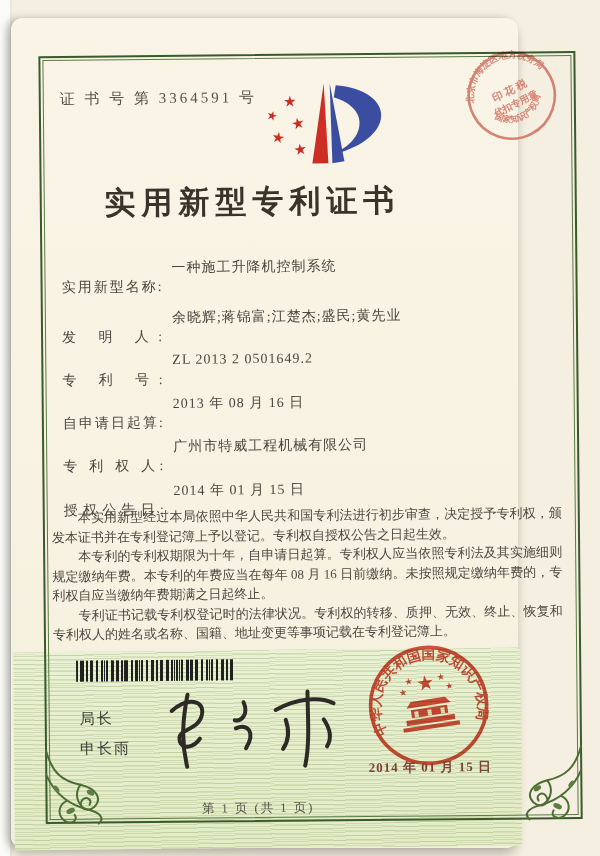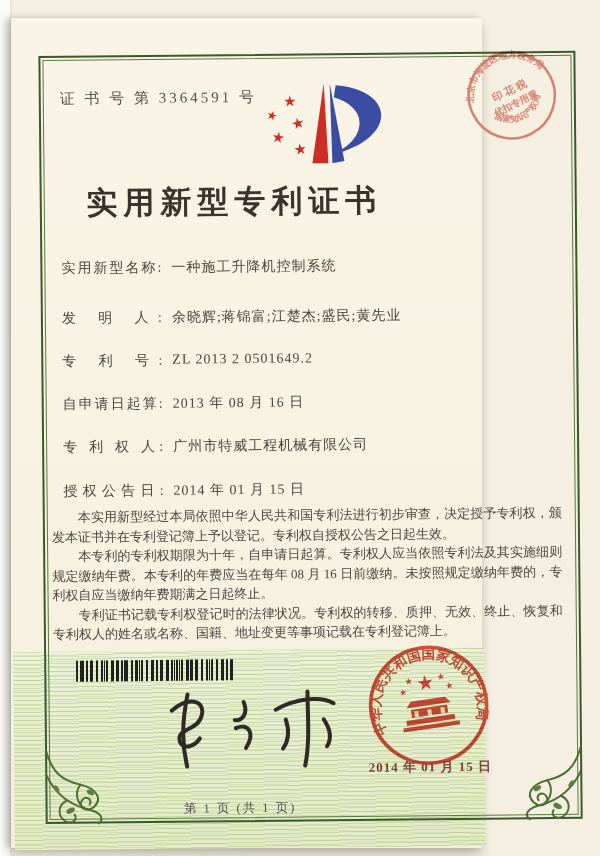--- a/index.html
+++ b/index.html
@@ -5,23 +5,23 @@
   :root{
     --paper:#f8f3e3; --frame_green:#3a5a2b; --band_green:#e7eecf;
     --band_line_green:#9db36a; --seal_red:#d23c28; --tax_seal_red:#cf6a5a;
     --logo_blue:#3a4da0; --logo_red:#cc2e26; --text_dark:#3f3b33;
   }
   *{margin:0;padding:0;box-sizing:border-box;}
   html,body{width:600px;height:856px;overflow:hidden;}
   body{background:linear-gradient(90deg,#fbfbf8 0 10px,#e9e7e0 10px 12px,#f4efe0 12px);
        font-family:"Liberation Serif","DejaVu Serif",serif;color:var(--text_dark);}
   .photo{position:relative;width:600px;height:856px;overflow:hidden;}
-  .paper{position:absolute;left:11px;top:18px;width:471px;height:830px;
+  .paper{position:absolute;left:11px;top:18px;width:507px;height:830px;
          background:linear-gradient(180deg,#f9f4e6 0%,#f7f2e1 60%,#f4efdd 100%);
-         box-shadow:-5px 0 7px rgba(60,60,55,.28), 0 8px 10px rgba(60,60,55,.22);}
+         box-shadow:-5px 0 7px rgba(60,60,55,.28), 0 8px 10px rgba(60,60,55,.22);border-radius:12px;}
   .sheet-inner{position:absolute;inset:0;transform:rotate(-0.55deg);transform-origin:50% 50%;}
 
   .band{position:absolute;left:0;right:0;top:632px;bottom:0;
         background:
           repeating-linear-gradient(179deg, rgba(157,179,106,.34) 0 1px, rgba(0,0,0,0) 1px 4px),
           repeating-linear-gradient(181.5deg, rgba(157,179,106,.22) 0 1px, rgba(0,0,0,0) 1px 5px),
           linear-gradient(180deg,#eaf1d6,#e3ebc7);}
 
   .frame{position:absolute;left:31px;top:36px;width:537px;height:768px;
          border:2px solid var(--frame_green);}
@@ -32,21 +32,21 @@
 
   .cert-number{position:absolute;left:52px;top:70px;font-size:15px;letter-spacing:3px;color:#56524a;}
 
   .logo{position:absolute;left:238px;top:58px;width:166px;height:100px;}
 
   .title{position:absolute;left:0;right:20px;top:163px;text-align:center;
          font-size:31px;font-weight:bold;letter-spacing:6px;color:#38342c;}
 
   .field-row{position:absolute;left:52px;right:40px;display:flex;font-size:14px;color:#4b4740;}
   .field-label{display:inline-block;width:100px;text-align:justify;text-align-last:justify;
-               white-space:nowrap;flex:0 0 100px;}
+               white-space:nowrap;flex:0 0 100px;margin-top:19px;}
   .field-value{margin-left:10px;letter-spacing:1px;white-space:nowrap;}
   .row-0{top:240px;} .row-1{top:290px;} .row-2{top:333px;} .row-3{top:376px;}
   .row-4{top:419px;} .row-5{top:463px;}
 
   .body-text{position:absolute;left:40px;top:488px;width:510px;font-size:13px;
              line-height:19.5px;text-align:justify;color:#4c4841;}
   .body-text p{text-indent:2em;}
 
   .barcode{position:absolute;left:63px;top:641px;width:157px;height:21px;
            background:
@@ -145,20 +145,24 @@
       </div>
 
       <div class="body-text">
         <p>本实用新型经过本局依照中华人民共和国专利法进行初步审查，决定授予专利权，颁发本证书并在专利登记簿上予以登记。专利权自授权公告之日起生效。</p>
         <p>本专利的专利权期限为十年，自申请日起算。专利权人应当依照专利法及其实施细则规定缴纳年费。本专利的年费应当在每年 08 月 16 日前缴纳。未按照规定缴纳年费的，专利权自应当缴纳年费期满之日起终止。</p>
         <p>专利证书记载专利权登记时的法律状况。专利权的转移、质押、无效、终止、恢复和专利权人的姓名或名称、国籍、地址变更等事项记载在专利登记簿上。</p>
       </div>
 
       <div class="barcode"></div>
 
+      <div class="signer">
+        <div>局长</div>
+        <div>申长雨</div>
+      </div>
 
       <svg class="autograph" viewBox="0 0 200 108" fill="none" stroke="#2e2b27" stroke-width="4" stroke-linecap="round" stroke-linejoin="round">
         <path d="M32,20 C27,44 25,66 31,92"></path>
         <path d="M16,36 C32,22 50,25 46,41 C42,57 20,53 24,67 C26,75 38,73 44,64"></path>
         <path d="M88,28 C93,40 86,47 79,46"></path>
         <path d="M80,54 C92,49 100,58 90,74"></path>
         <path d="M120,36 C142,24 166,23 178,30"></path>
         <path d="M152,18 C152,44 154,70 149,92"></path>
         <path d="M130,46 C134,58 132,68 127,75"></path>
         <path d="M168,46 C174,55 176,65 171,73"></path>

